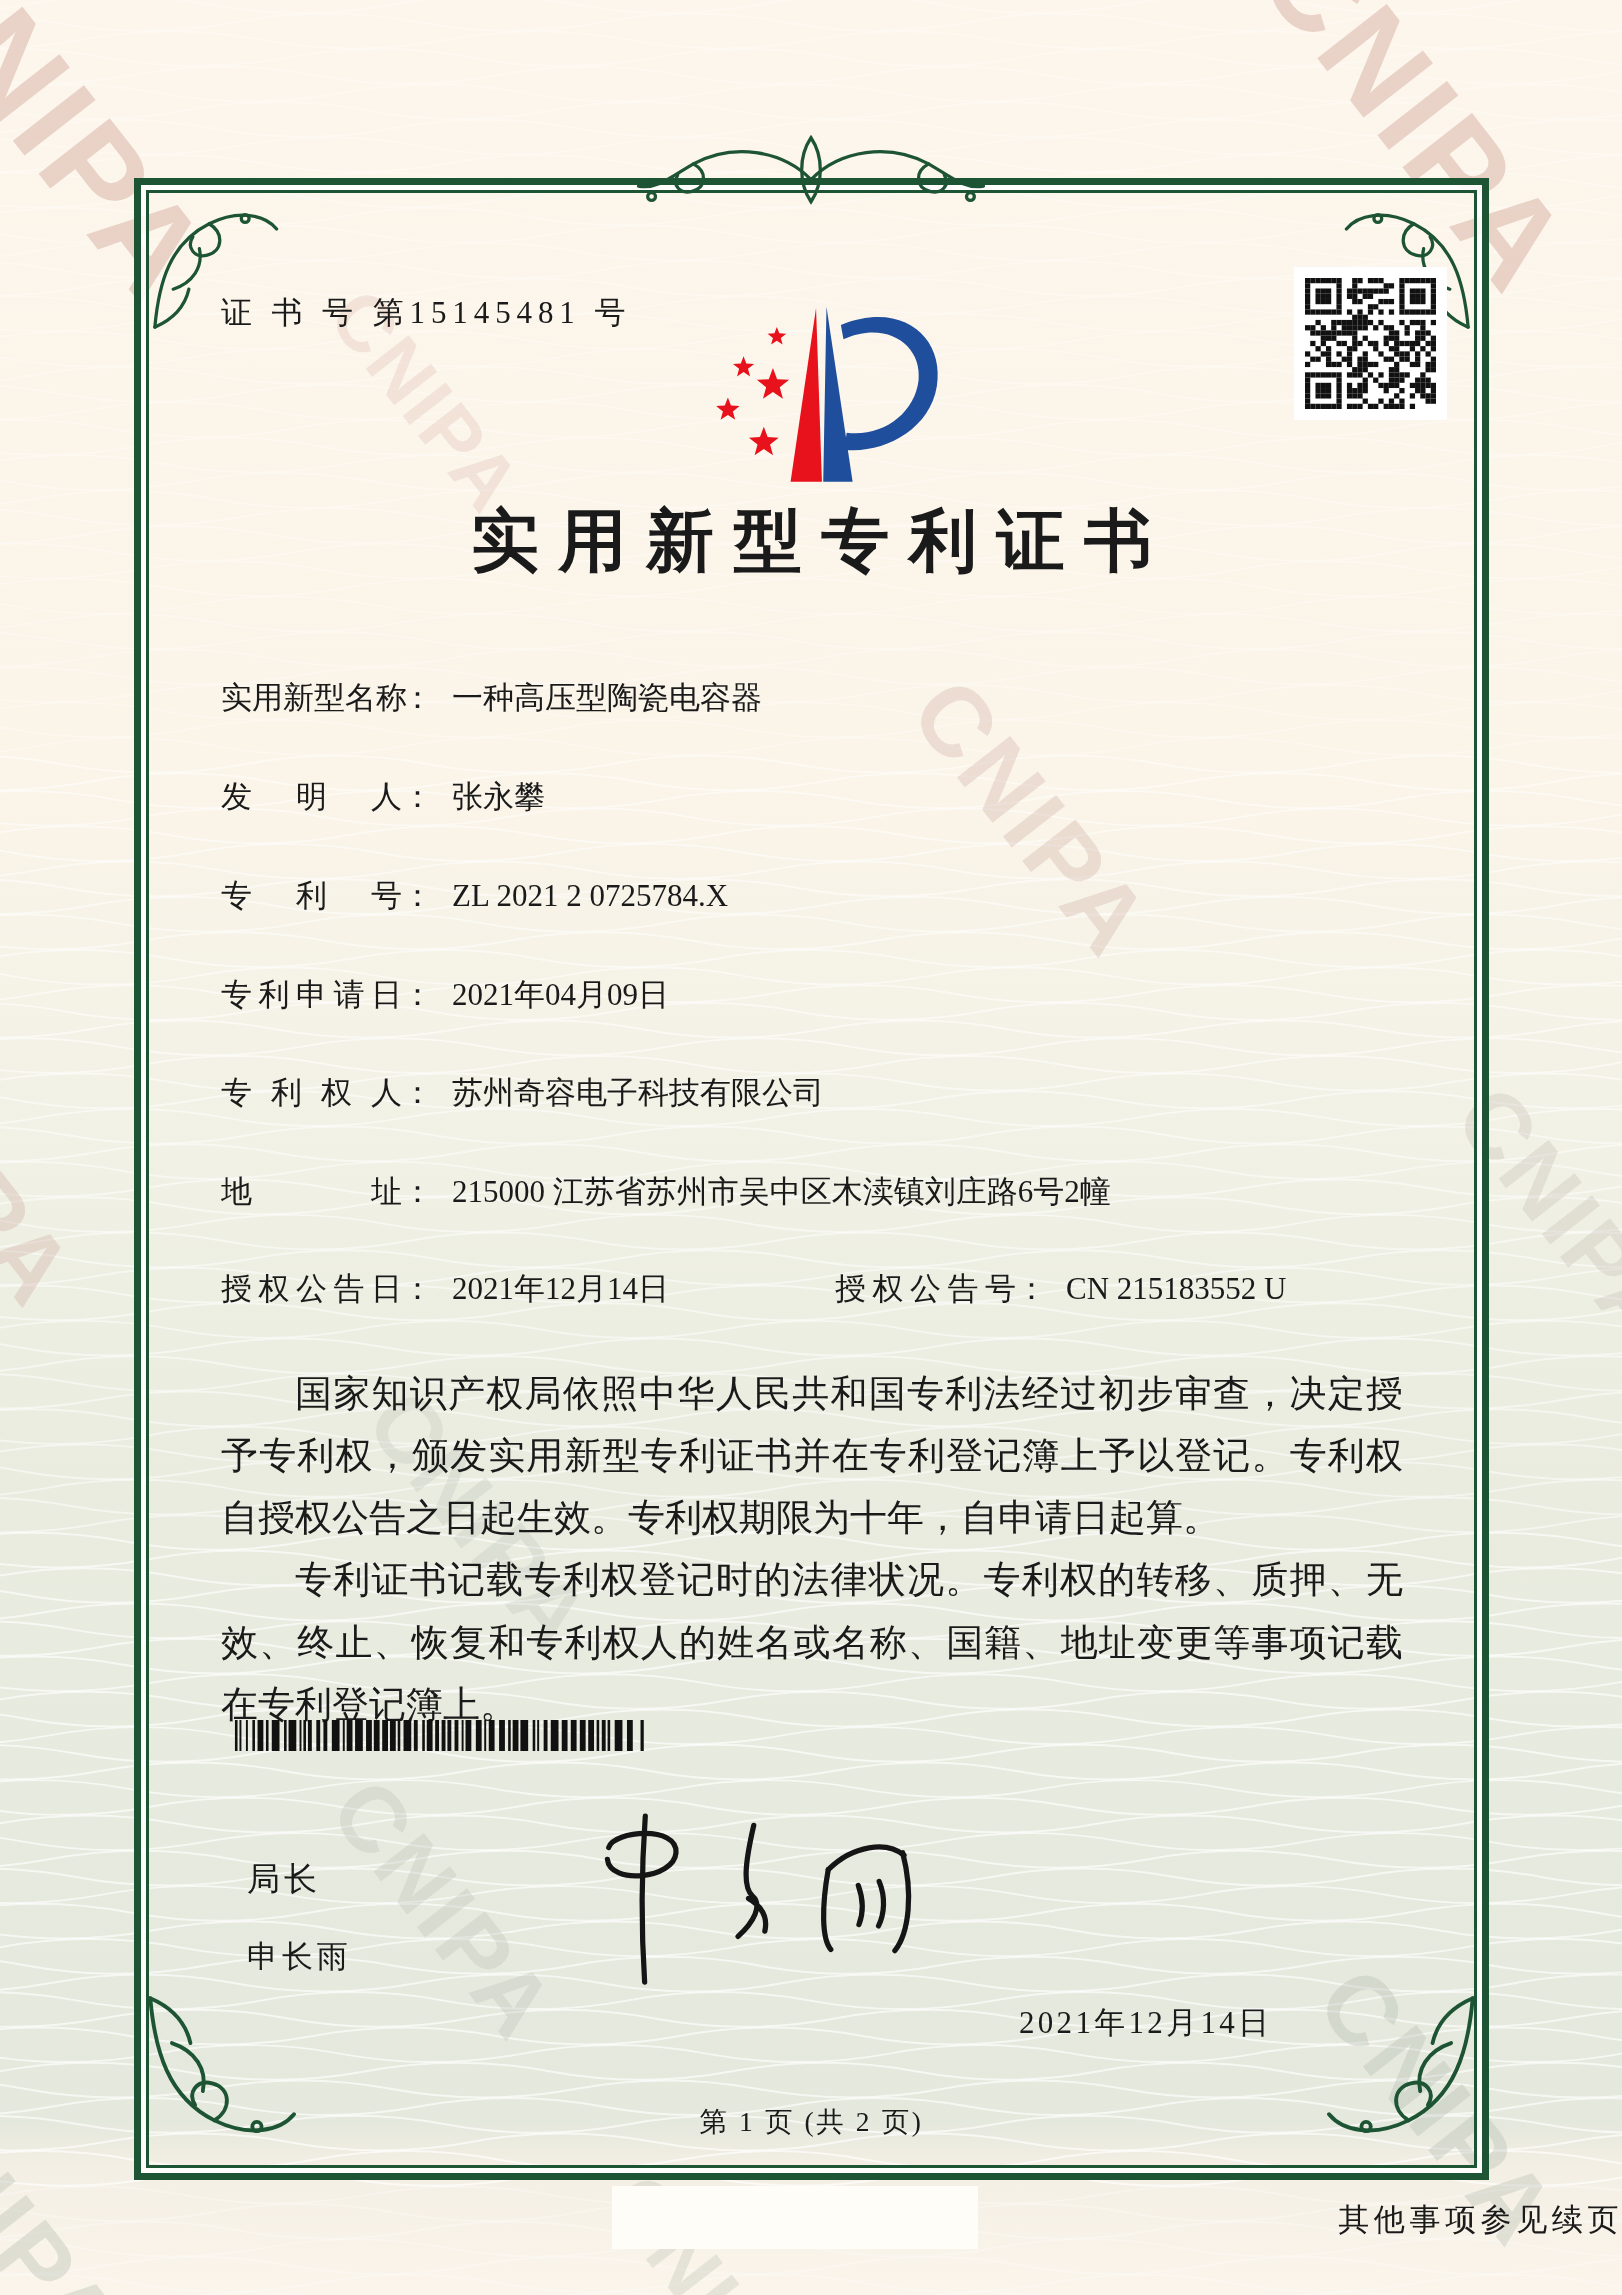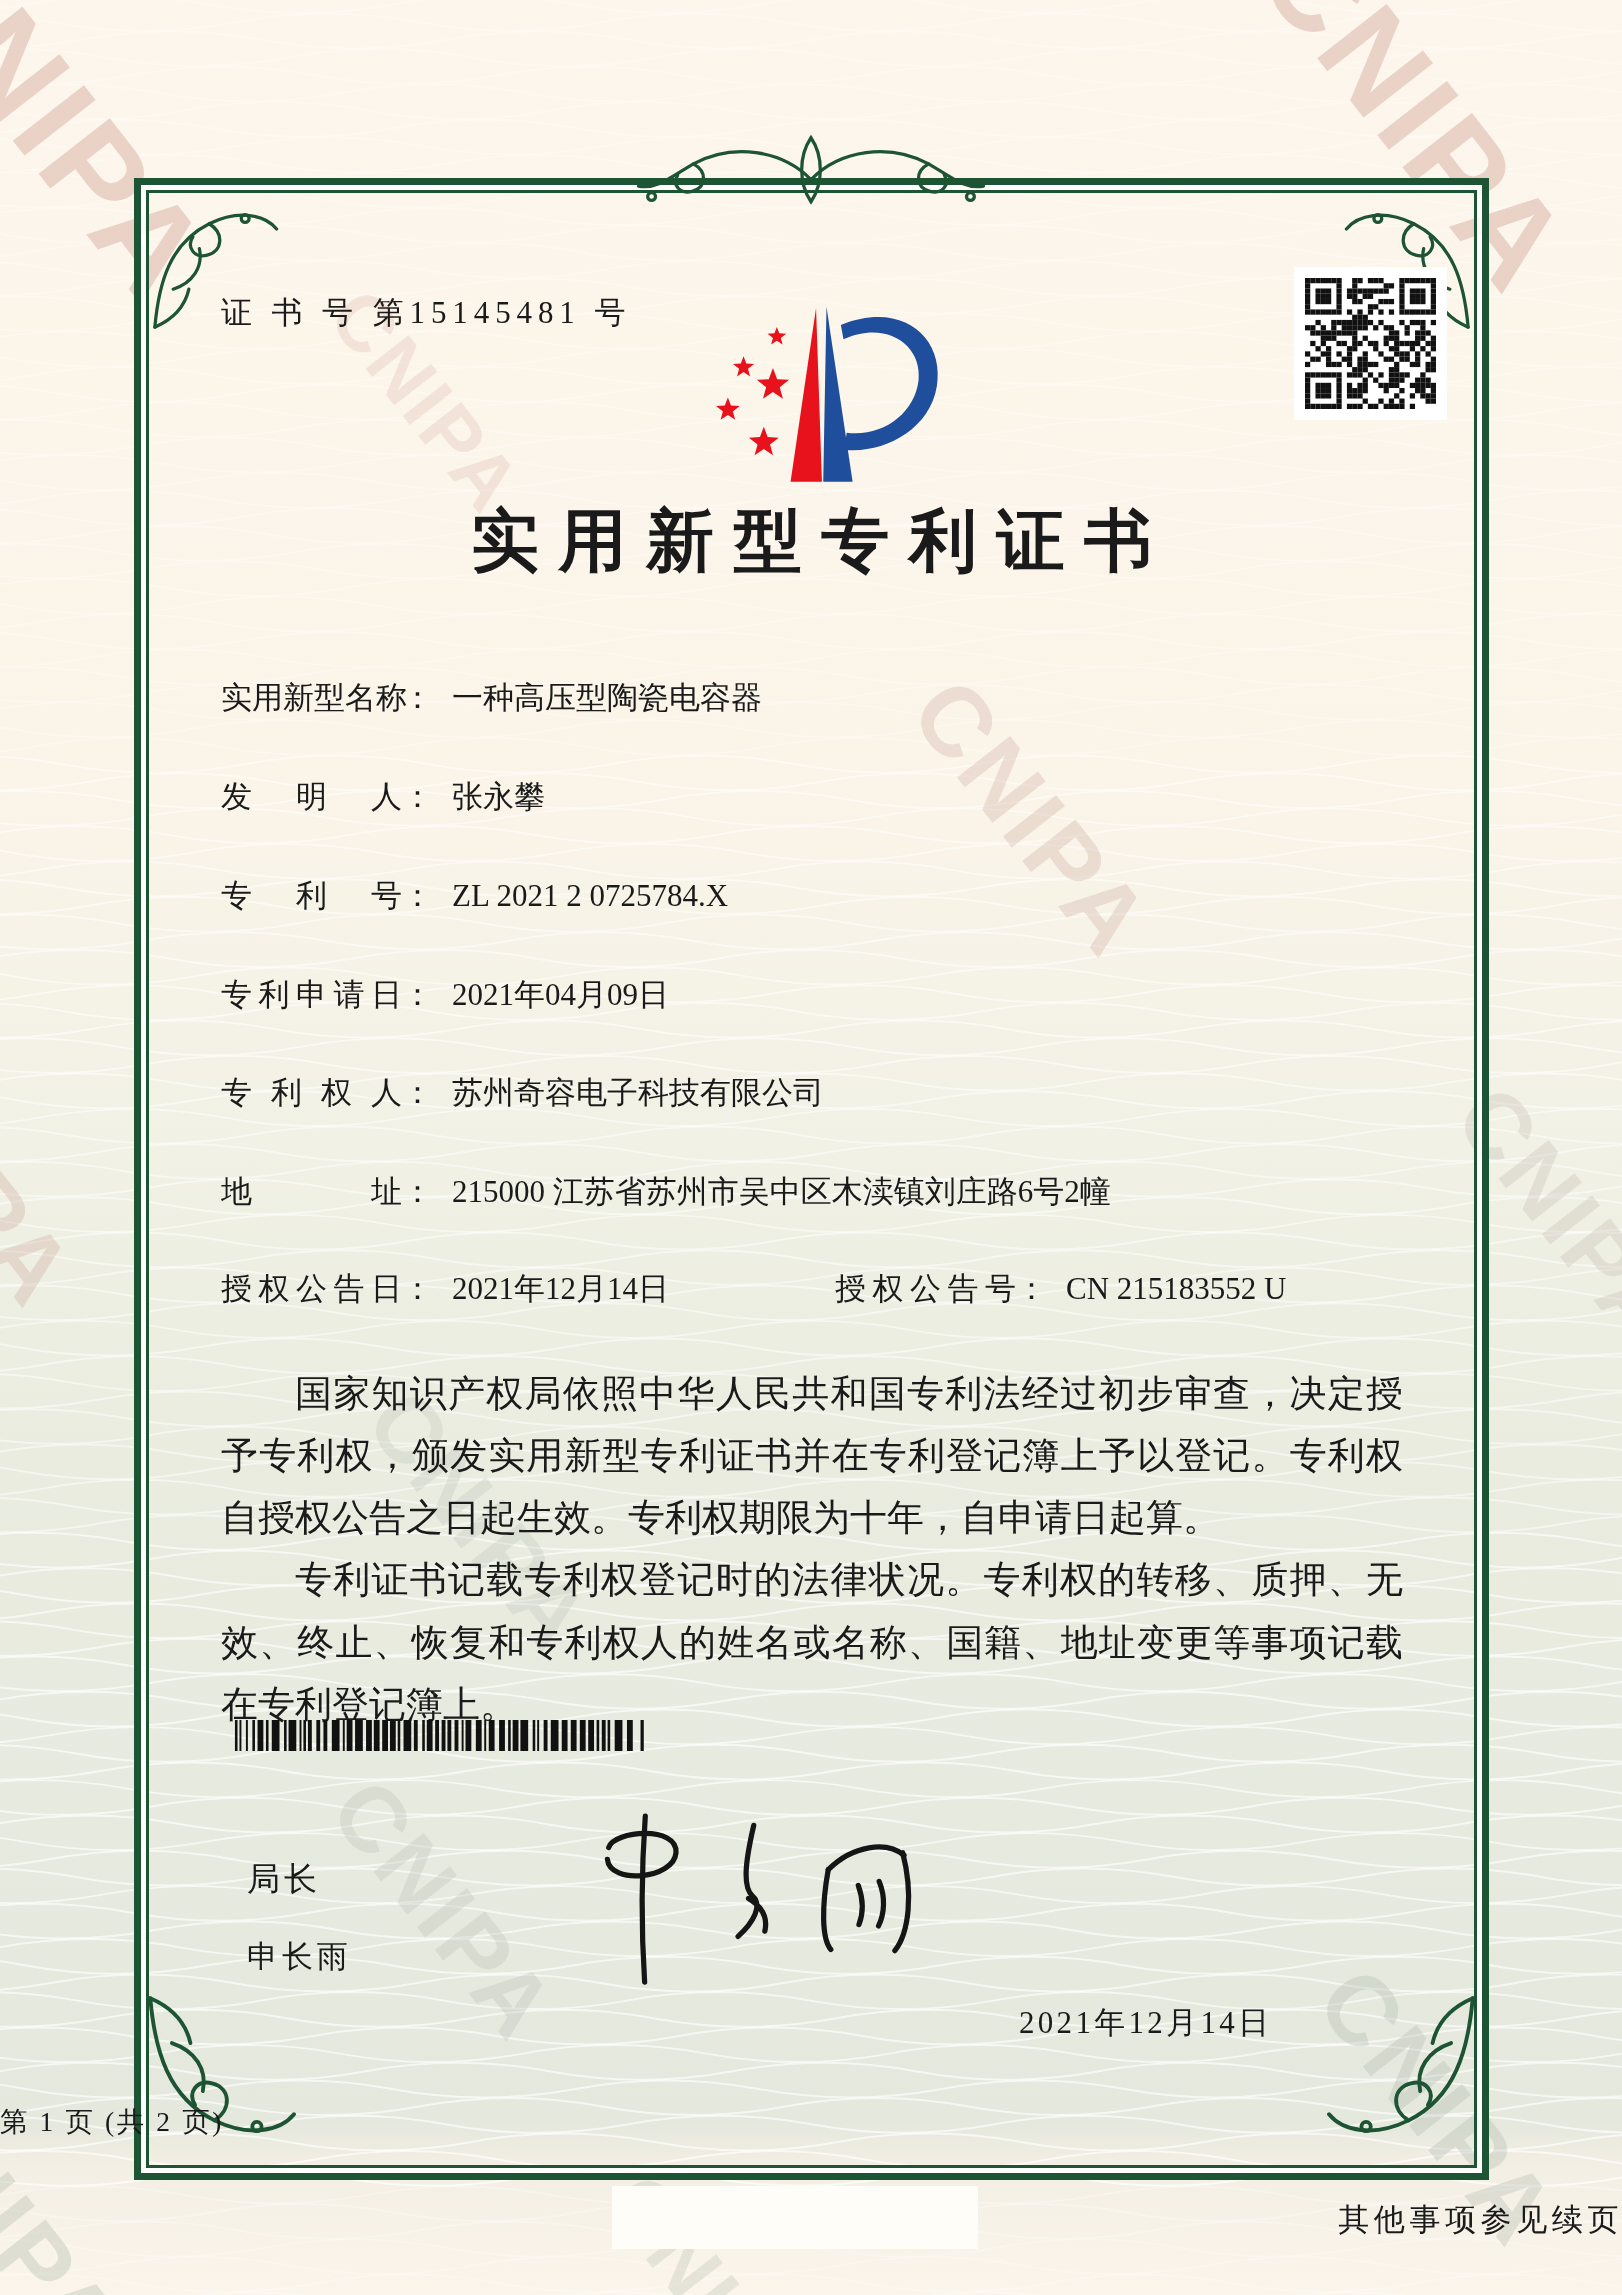--- a/index.html
+++ b/index.html
@@ -41,21 +41,21 @@
   .fcolon{display:inline-block;}
   .fvalue{margin-left:19px;}
   .grant-col2{position:absolute;left:614px;top:0;white-space:nowrap;}
   .paras{position:absolute;left:221px;top:1341px;width:1182px;font-size:37px;line-height:1.68;text-align:justify;margin-top:22px;}
   .paras p{margin:0;text-indent:2em;}
   .barcode-wrap{position:absolute;left:232px;top:1720px;}
   .signer-title{position:absolute;left:247px;top:1857px;font-size:33px;letter-spacing:3.9px;}
   .signer-name{position:absolute;left:247px;top:1936px;font-size:31px;letter-spacing:3.9px;}
   #sig{position:absolute;left:517px;top:1807px;}
   .issue-date{position:absolute;left:1019px;top:2002px;font-size:31px;letter-spacing:3.3px;white-space:nowrap;}
-  .page-info{position:absolute;left:0;right:0;top:2104px;text-align:left;font-size:27.5px;letter-spacing:2.6px;}
+  .page-info{position:absolute;left:0;right:0;top:2104px;text-align:center;font-size:27.5px;letter-spacing:2.6px;}
   .footer-band{position:absolute;left:612px;top:2186px;width:366px;height:63px;background:#fffdf8;}
   .footer-note{position:absolute;left:0;right:0;top:2199px;text-align:right;font-size:31px;letter-spacing:4.6px;}
 </style>
 </head>
 <body>
 
 <div class="page">
 
   <svg id="waves" width="1623" height="2295" viewBox="0 0 2480 3508">
       <path d="M -560 -20 q 140 26 280 0 q 140 -26 280 0 q 140 26 280 0 q 140 -26 280 0 q 140 26 280 0 q 140 -26 280 0 q 140 26 280 0 q 140 -26 280 0 q 140 26 280 0 q 140 -26 280 0 q 140 26 280 0 q 140 -26 280 0 q 140 26 280 0 q 140 -26 280 0" fill="none" stroke="#ffffff" stroke-width="3" stroke-opacity="0.28"></path>

